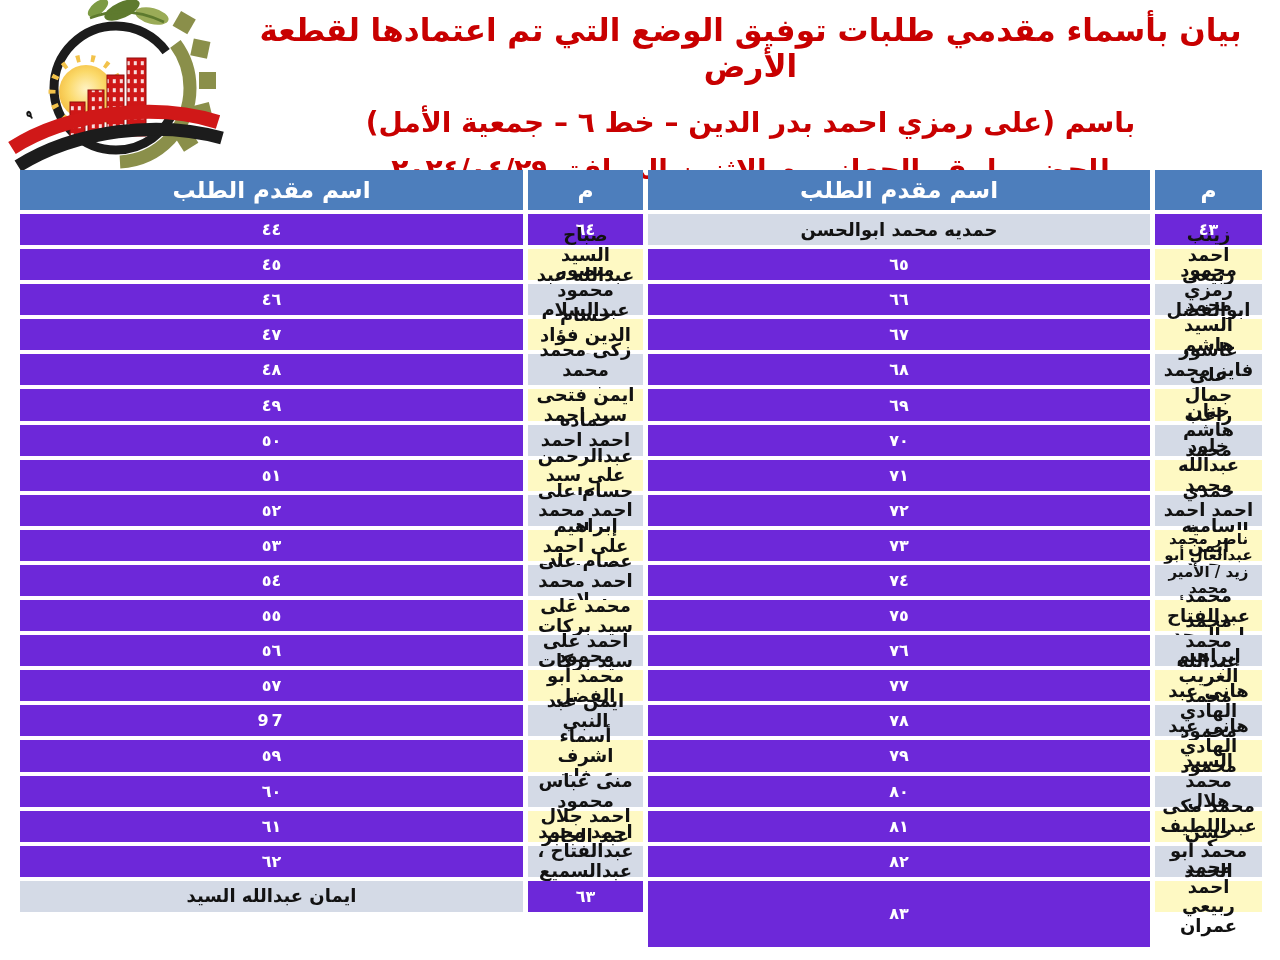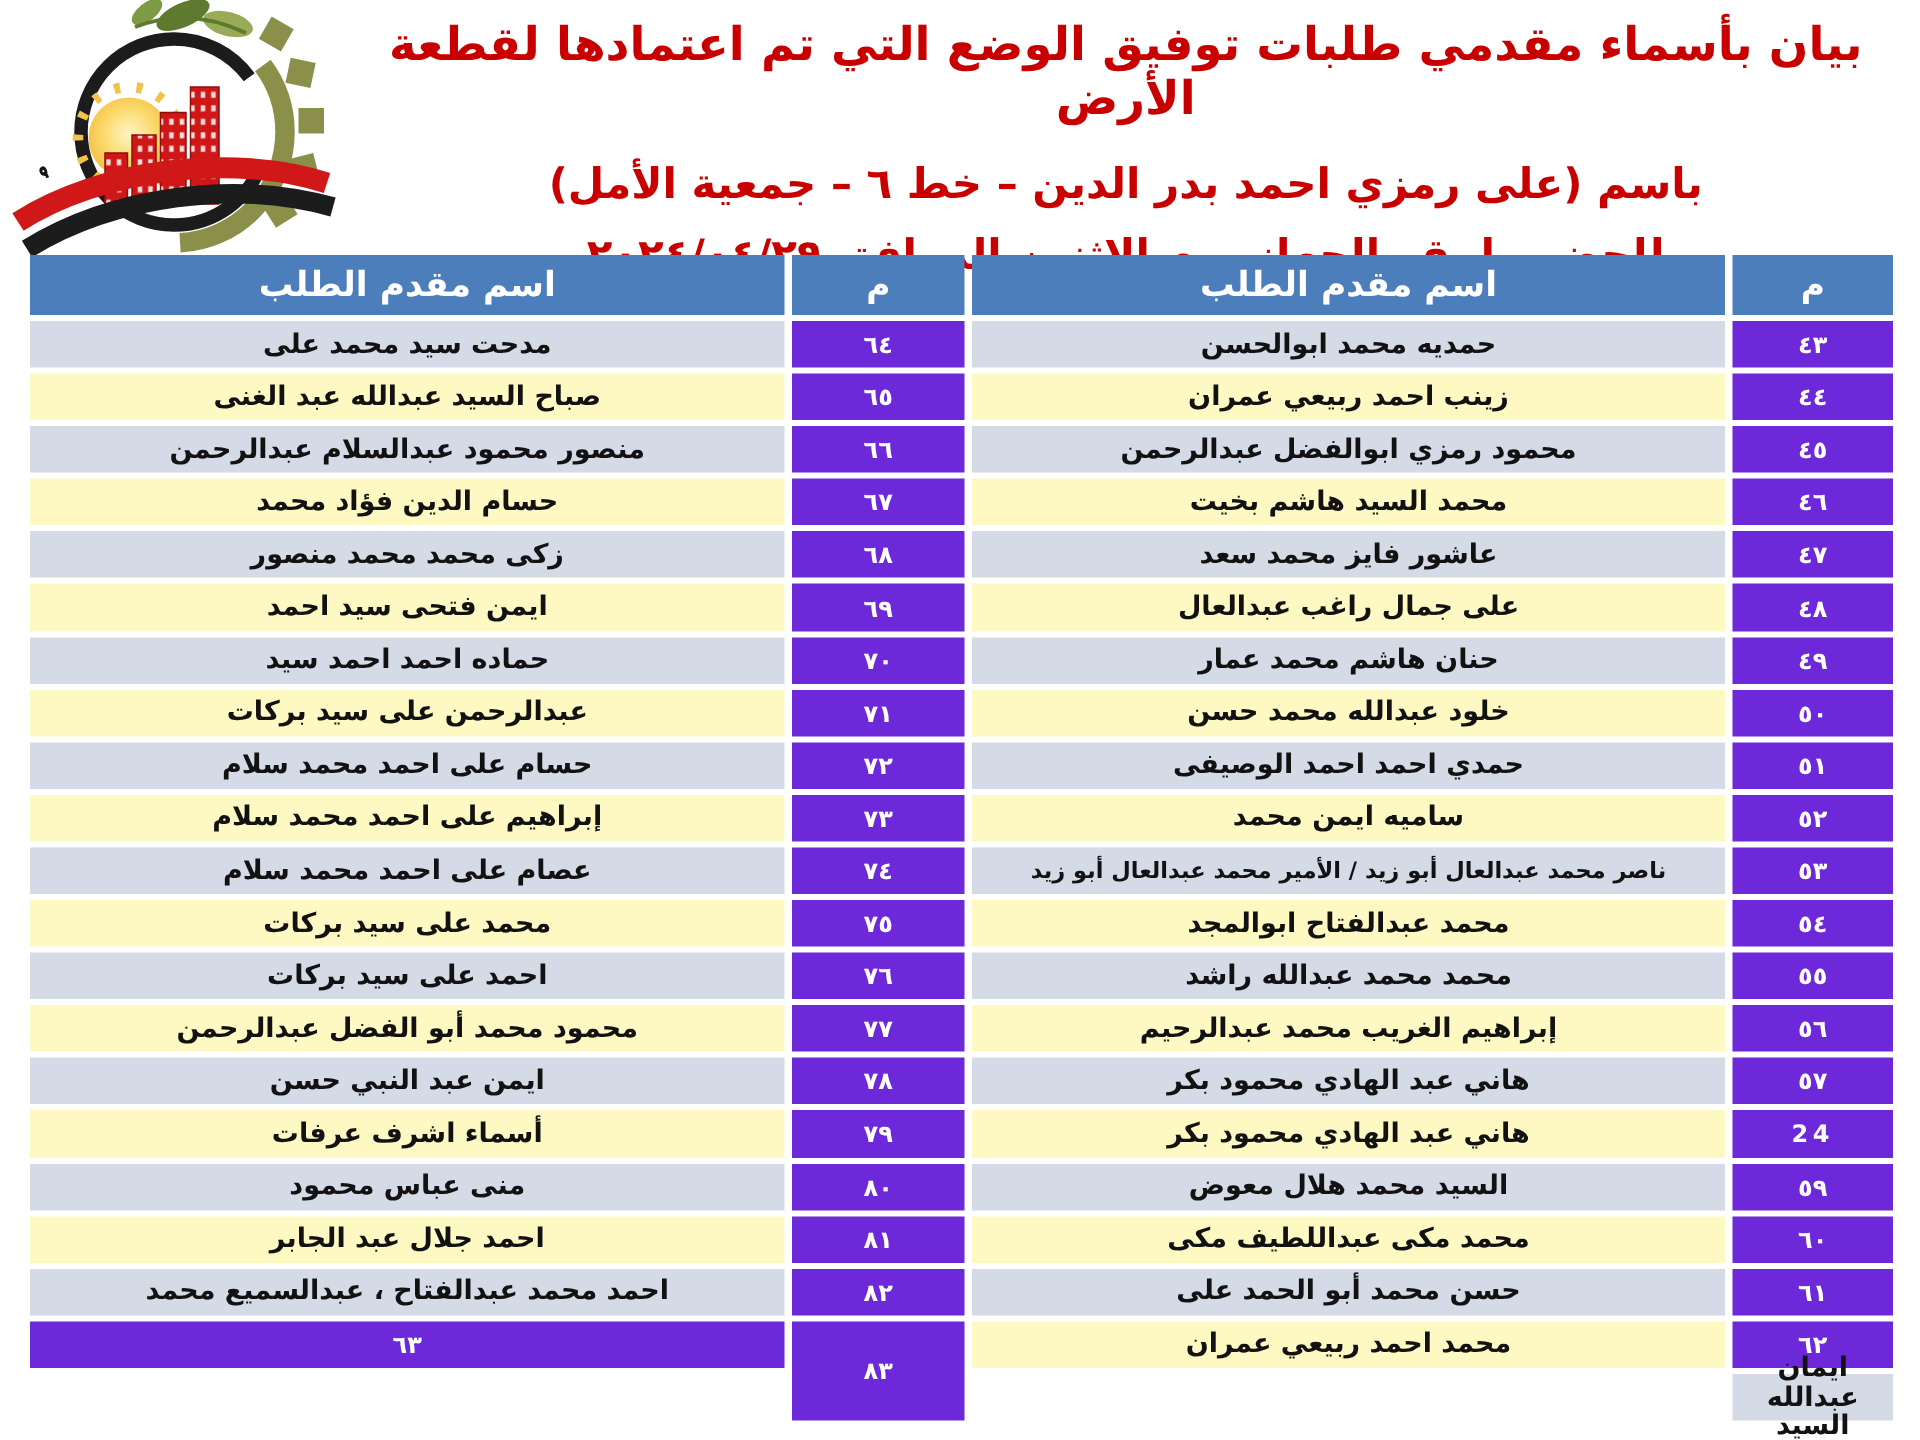--- a/index.html
+++ b/index.html
@@ -94,21 +94,20 @@
   <div class="grid">
 
     <div class="cell h hnum">م</div>
     <div class="cell h hname">اسم مقدم الطلب</div>
     <div class="cell h hnum">م</div>
     <div class="cell h hname">اسم مقدم الطلب</div>
 
     <div class="cell num">٤٣</div>
     <div class="cell name bd">حمديه محمد ابوالحسن</div>
     <div class="cell num">٦٤</div>
-    <div class="cell name bd">مدحت سيد محمد على</div>
 
     <div class="cell num">٤٤</div>
     <div class="cell name bl">زينب احمد ربيعي عمران</div>
     <div class="cell num">٦٥</div>
     <div class="cell name bl">صباح السيد عبدالله عبد الغنى</div>
 
     <div class="cell num">٤٥</div>
     <div class="cell name bd">محمود رمزي ابوالفضل عبدالرحمن</div>
     <div class="cell num">٦٦</div>
     <div class="cell name bd">منصور محمود عبدالسلام عبدالرحمن</div>
@@ -166,21 +165,21 @@
     <div class="cell num">٥٦</div>
     <div class="cell name bl">إبراهيم الغريب محمد عبدالرحيم</div>
     <div class="cell num">٧٧</div>
     <div class="cell name bl">محمود محمد أبو الفضل عبدالرحمن</div>
 
     <div class="cell num">٥٧</div>
     <div class="cell name bd">هاني عبد الهادي محمود بكر</div>
     <div class="cell num">٧٨</div>
     <div class="cell name bd">ايمن عبد النبي حسن</div>
 
-    <div class="cell num">24</div>
+    <div class="cell num">97</div>
     <div class="cell name bl">هاني عبد الهادي محمود بكر</div>
     <div class="cell num">٧٩</div>
     <div class="cell name bl">أسماء اشرف عرفات</div>
 
     <div class="cell num">٥٩</div>
     <div class="cell name bd">السيد محمد هلال معوض</div>
     <div class="cell num">٨٠</div>
     <div class="cell name bd">منى عباس محمود</div>
 
     <div class="cell num">٦٠</div>

